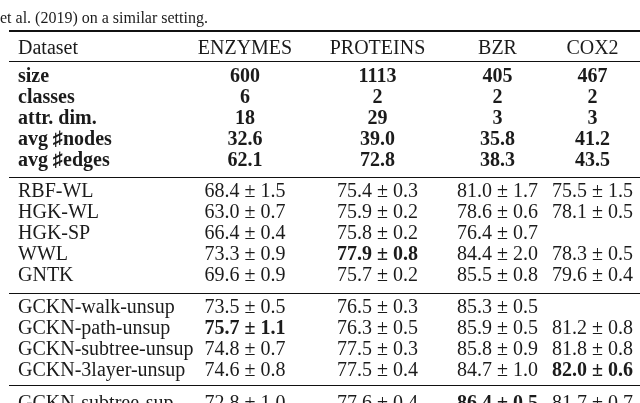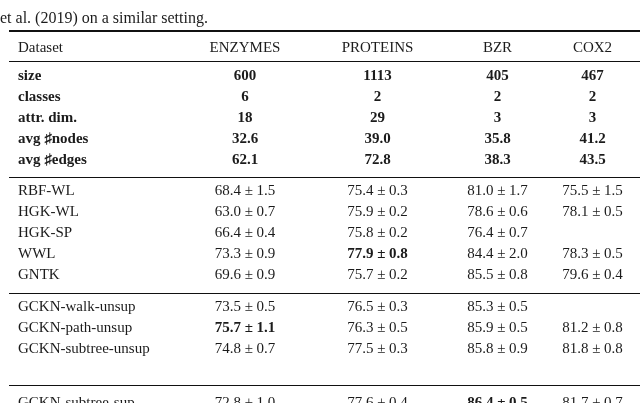--- a/index.html
+++ b/index.html
@@ -12,21 +12,21 @@
   .caption-fragment{
     position:absolute;left:0;top:-6px;font-size:16px;line-height:15px;
     white-space:nowrap;
   }
   .rule{
     position:absolute;left:9px;right:0;height:1px;background:#111111;
   }
   .rule.thick{height:2px;}
   .row{
     display:grid;grid-template-columns:176px 120px 145px 95px 95px;
-    height:21px;line-height:21px;font-size:15px;white-space:nowrap;
+    height:21px;line-height:21px;font-size:20px;white-space:nowrap;
   }
   .row .label{padding-left:9px;text-align:left;}
   .row .val{text-align:center;}
   .header-row{position:absolute;left:9px;right:0;top:21px;}
   .section{position:absolute;left:9px;right:0;}
   .sec-stats{top:49px;font-weight:bold;}
   .sec-kernels{top:164px;}
   .sec-unsup{top:280px;}
   .sec-sup{top:376px;}
   .b{font-weight:bold;}
@@ -143,20 +143,27 @@
         <div class="val">85.9 ± 0.5</div>
         <div class="val">81.2 ± 0.8</div>
       </div>
       <div class="row">
         <div class="label">GCKN-subtree-unsup</div>
         <div class="val">74.8 ± 0.7</div>
         <div class="val">77.5 ± 0.3</div>
         <div class="val">85.8 ± 0.9</div>
         <div class="val">81.8 ± 0.8</div>
       </div>
+      <div class="row">
+        <div class="label">GCKN-3layer-unsup</div>
+        <div class="val">74.6 ± 0.8</div>
+        <div class="val">77.5 ± 0.4</div>
+        <div class="val">84.7 ± 1.0</div>
+        <div class="val b">82.0 ± 0.6</div>
+      </div>
     </div>
 
   <div class="rule" style="top:369px"></div>
 
   <div class="section sec-sup">
       <div class="row">
         <div class="label">GCKN-subtree-sup</div>
         <div class="val">72.8 ± 1.0</div>
         <div class="val">77.6 ± 0.4</div>
         <div class="val b">86.4 ± 0.5</div>

